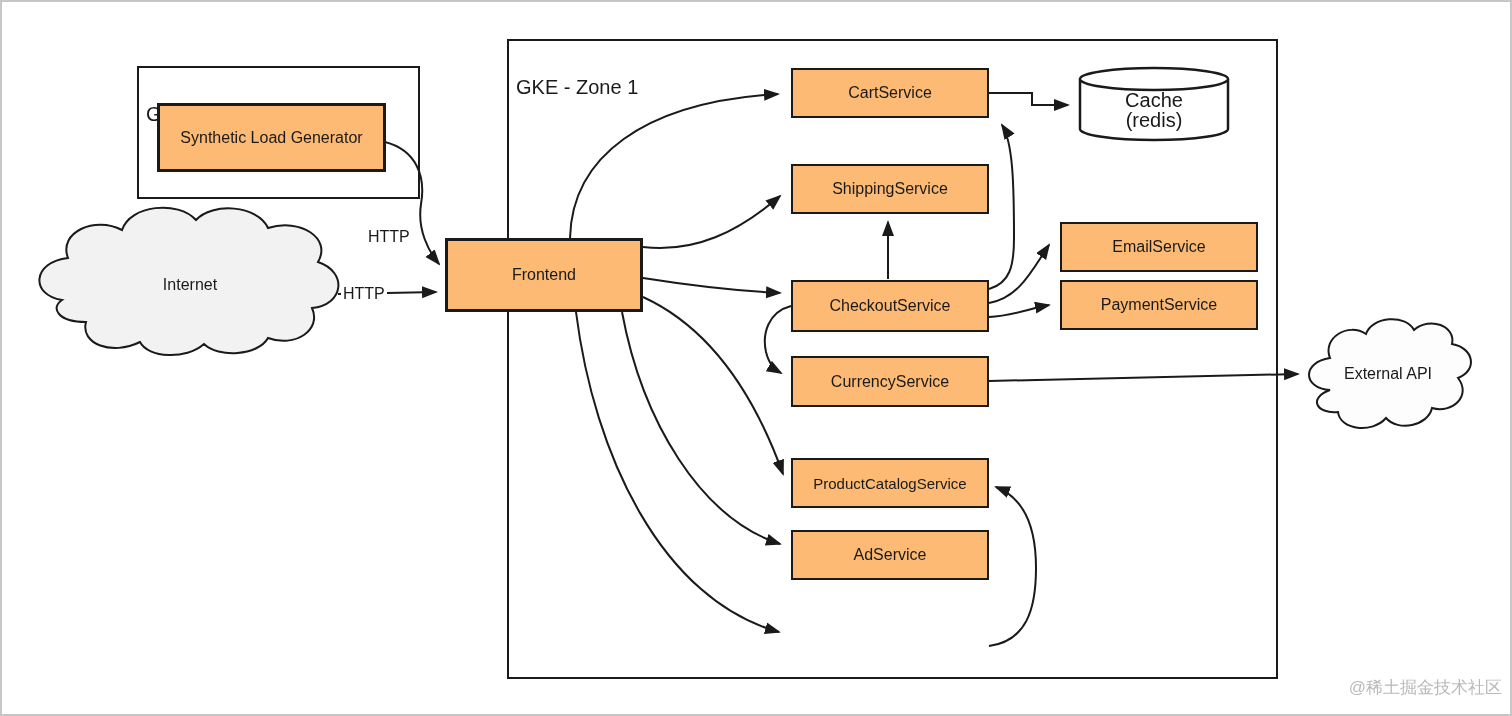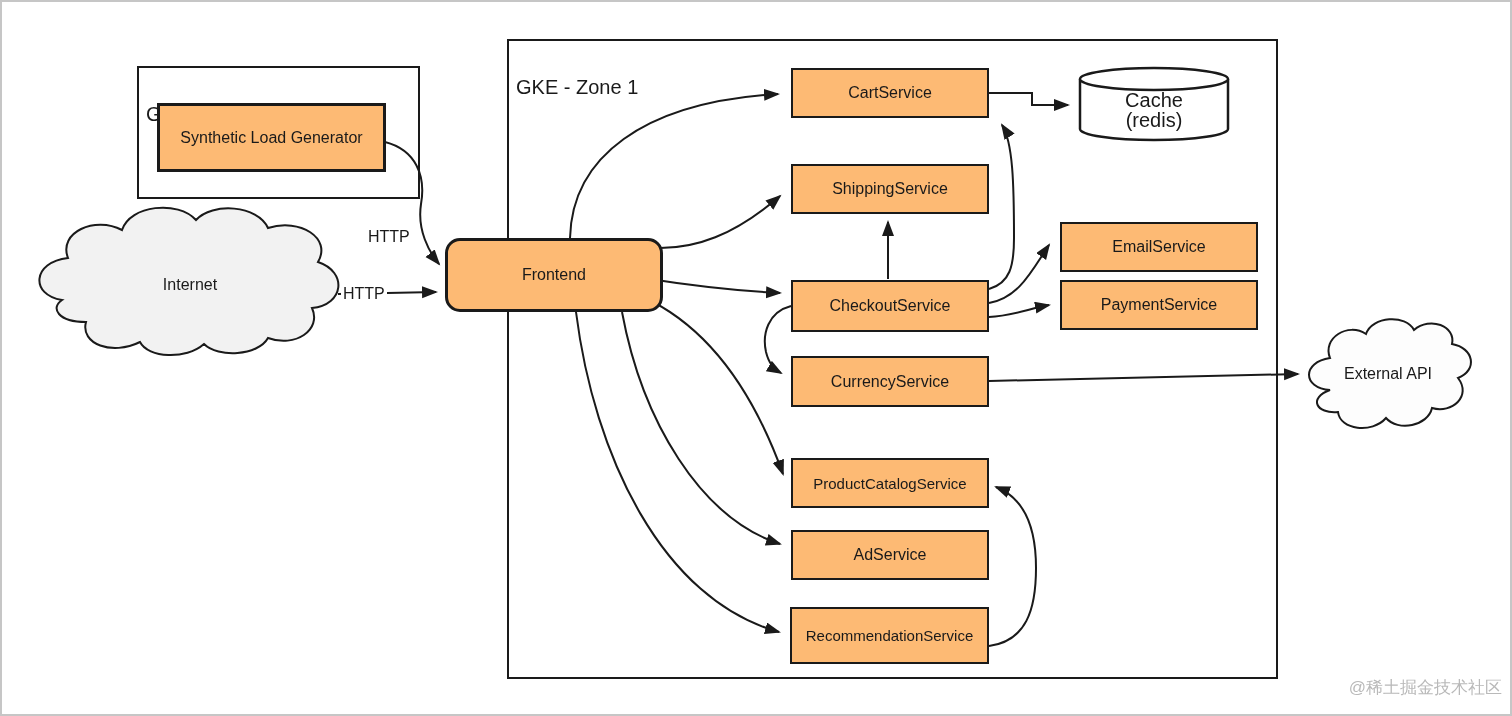--- a/index.html
+++ b/index.html
@@ -94,21 +94,21 @@
       <path d="M 791 306 C 768 312 762 334 766 352 C 769 364 774 369 781 373" marker-end="url(#arrow)"></path>
       <path d="M 989 381 L 1298 374" marker-end="url(#arrow)"></path>
       <path d="M 989 646 C 1026 641 1036 610 1036 568 C 1036 528 1024 498 996 487" marker-end="url(#arrow)"></path>
     </g>
   </svg>
 
   <div class="node thick" style="left:157px; top:103px; width:229px; height:69px;">
     <span>Synthetic Load Generator</span>
   </div>
 
-  <div class="node thick" style="left:445px; top:238px; width:218px; height:74px;border-radius:15px;">
+  <div class="node thick" style="left:445px; top:238px; width:198px; height:74px;">
     <span>Frontend</span>
   </div>
 
   <div class="node" style="left:791px; top:68px; width:198px; height:50px;">
     <span>CartService</span>
   </div>
 
   <div class="node" style="left:791px; top:164px; width:198px; height:50px;">
     <span>ShippingService</span>
   </div>
@@ -130,23 +130,20 @@
   </div>
 
   <div class="node long-label" style="left:791px; top:458px; width:198px; height:50px;">
     <span>ProductCatalogService</span>
   </div>
 
   <div class="node" style="left:791px; top:530px; width:198px; height:50px;">
     <span>AdService</span>
   </div>
 
-  <div class="node long-label" style="left:790px; top:607px; width:199px; height:57px;">
-    <span>RecommendationService</span>
-  </div>
 
   <div class="cloud-label" style="left:130px; top:276px; width:120px;">Internet</div>
 
   <div class="cloud-label" style="left:1328px; top:365px; width:120px;">External API</div>
 
   <div class="cyl-label" style="left:1080px; top:90px; width:148px;">
     <div>Cache</div>
     <div>(redis)</div>
   </div>
 

